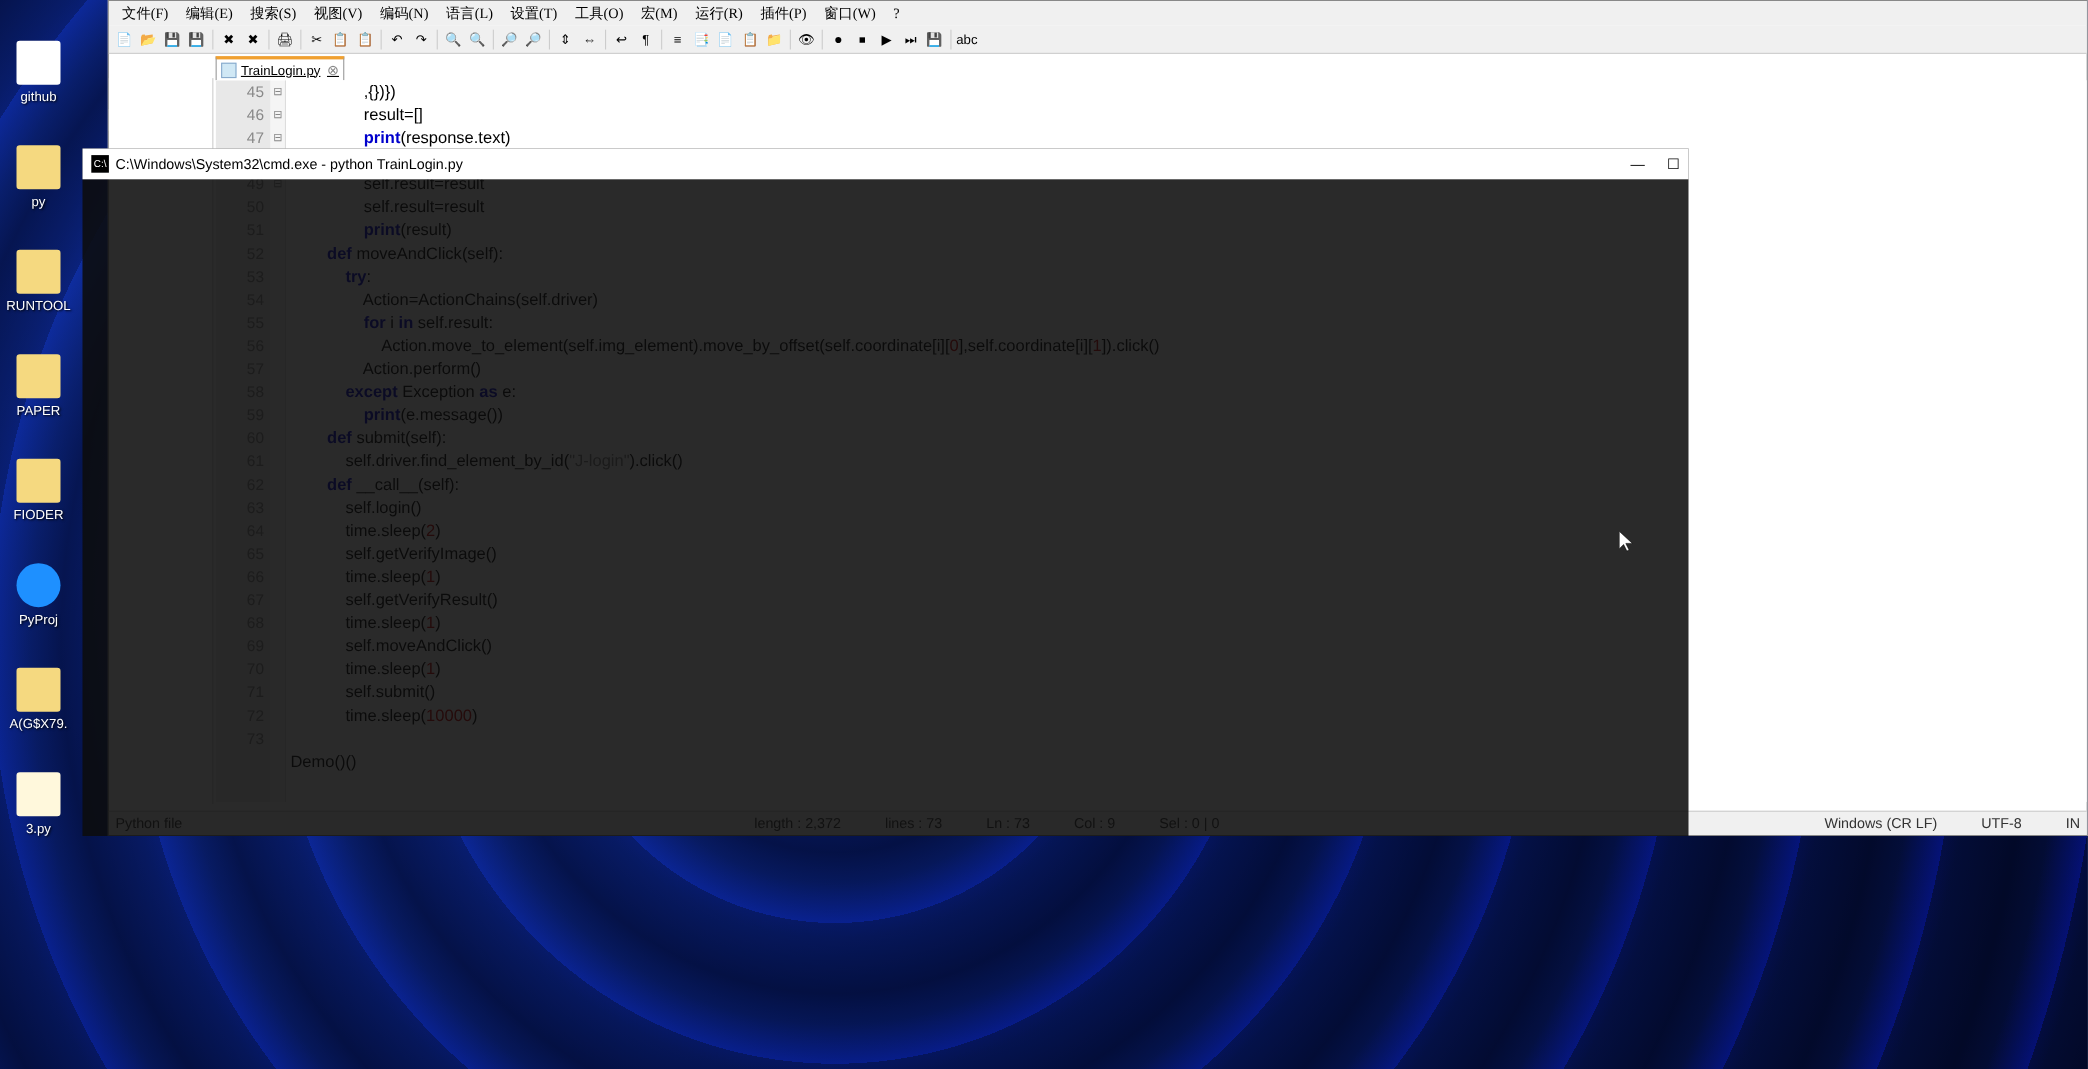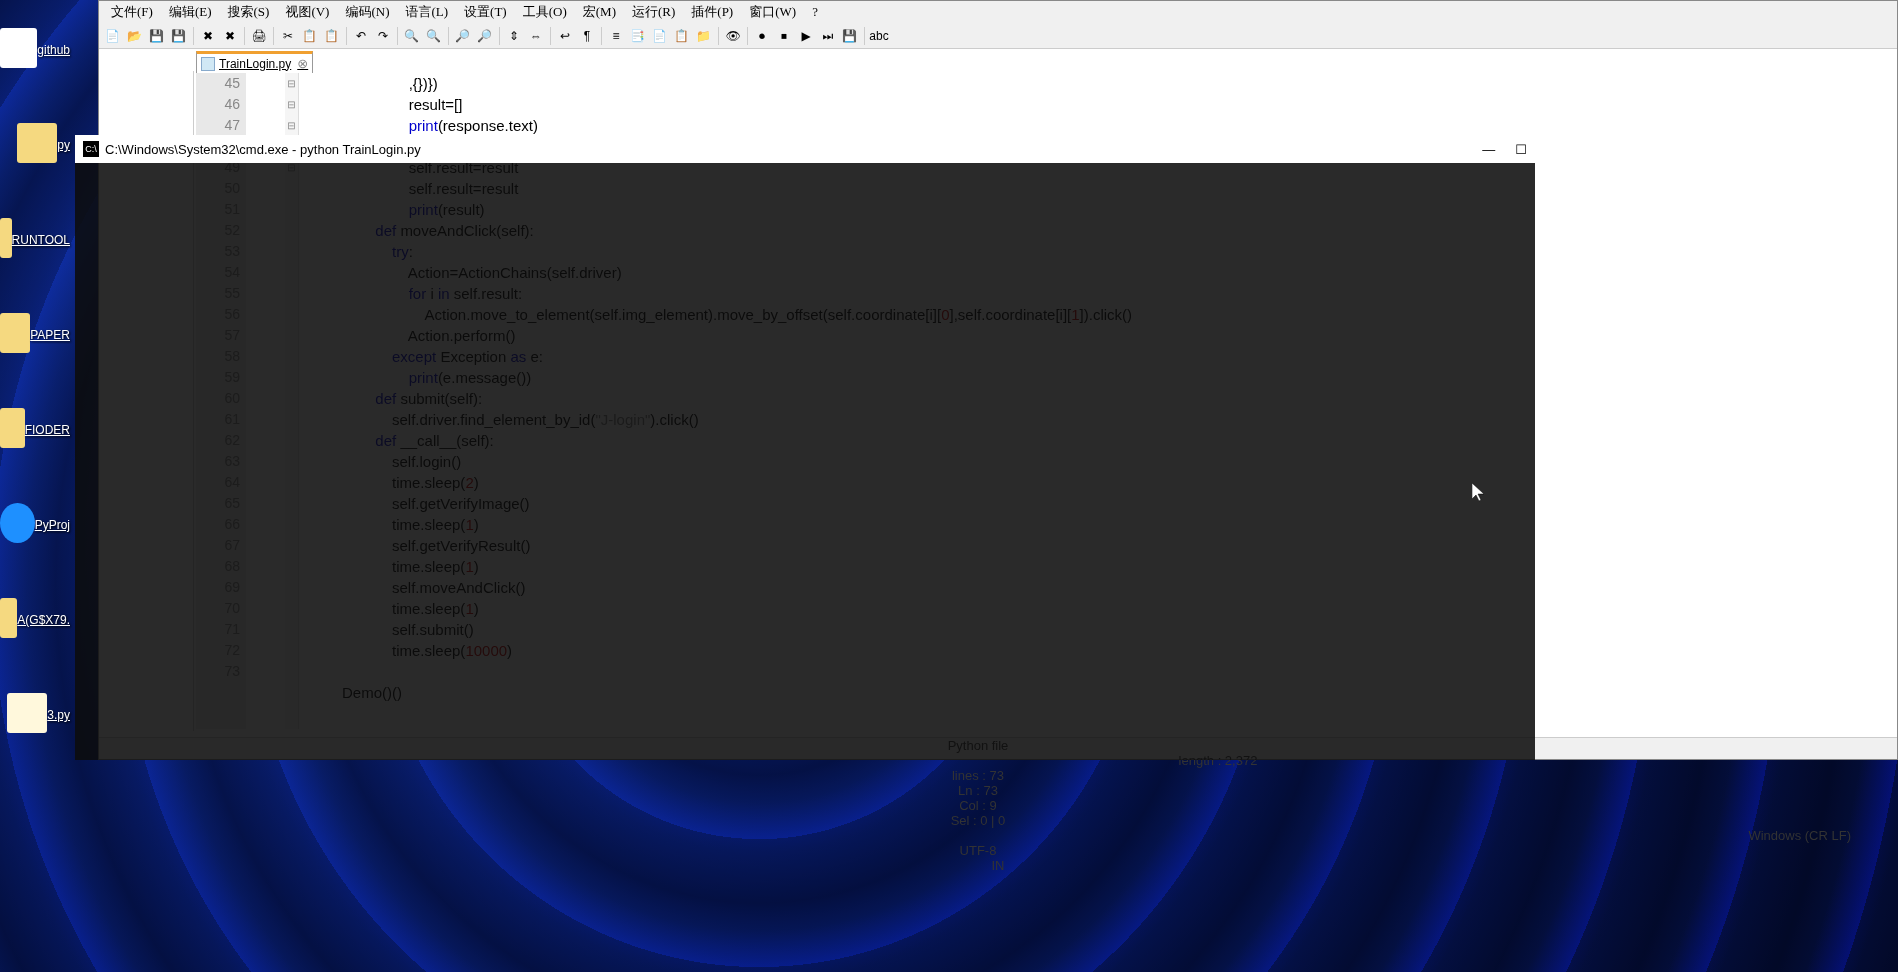--- a/index.html
+++ b/index.html
@@ -10,25 +10,24 @@
   position: absolute; top: 0; left: 0; width: 1898px; height: 972px;
   background: radial-gradient(circle at 20% 30%, #3a5fa8 0%, #1e3a6e 20%, #0f2550 50%, #0a1530 100%),
               repeating-radial-gradient(circle at 40% 60%, #2a4788 0%, #1a3060 5%, #3a5fa8 10%);
   background-blend-mode: overlay;
 }
 
 .desktop-icons {
   position: absolute; top: 0; left: 0; width: 80px;
 }
 .desktop-icon {
-  width: 70px; height: 90px; display: flex; 
+  width: 70px; height: 90px; display: flex; flex-direction: column;
   align-items: center; justify-content: flex-end; color: #fff;
   font-size: 12px; text-align: center; text-shadow: 1px 1px 2px #000;
   margin: 5px 0;
-  text-decoration: underline;
 }
 .desktop-icon .icon-img {
   width: 40px; height: 40px; margin-bottom: 4px;
   background: #f5e6a3; border-radius: 3px;
   display: flex; align-items: center; justify-content: center;
 }
 .desktop-icon .icon-img.folder { background: #f5d980; }
 .desktop-icon .icon-img.github { background: #fff; color: #000; }
 .desktop-icon .icon-img.ie { background: #1e90ff; border-radius: 50%; }
 .desktop-icon .icon-img.py { background: #fff8dc; }
@@ -78,43 +77,42 @@
 }
 .npp-tab .file-icon {
   width: 14px; height: 14px; margin-right: 4px; background: #d0e8f5;
   border: 1px solid #88aacc;
 }
 .npp-tab .close-icon { margin-left: 6px; color: #888; font-size: 13px; }
 
 .npp-editor {
   position: absolute; top: 72px; left: 97px; right: 0; bottom: 30px;
   background: #fff; display: flex; font-family: 'Consolas', monospace;
-  font-size: 15px; overflow: hidden; gap: 39px;
+  font-size: 15px; overflow: hidden;
 }
 .gutter {
   width: 50px; background: #e8e8e8; text-align: right; color: #888;
   padding-right: 6px; line-height: 21px; font-size: 14px;
 }
 .fold-col {
   width: 14px; background: #f5f5f5; border-right: 1px solid #ddd;
   line-height: 21px; text-align: center; color: #888; font-size: 10px;
 }
 .code-area { flex: 1; padding-left: 4px; line-height: 21px; white-space: pre; }
 .code-line { height: 21px; }
-.kw { color: #0000cc; font-weight: normal; }
+.kw { color: #0000cc; font-weight: bold; }
 .str { color: #808080; }
 .num { color: #cc0000; }
 .def-name { color: #000; }
 
 .npp-statusbar {
   position: absolute; bottom: 0; left: 0; right: 0; height: 22px;
   background: #f0f0f0; border-top: 1px solid #ccc;
   display: flex; align-items: center; font-size: 13px; padding: 0 6px;
   color: #333;
-  flex-direction: column;
 }
 .sb-section { margin-right: 40px; }
 .sb-right { margin-left: auto; }
 
 
 .cmd-window {
   position: absolute; top: 135px; left: 75px; width: 1460px; height: 625px;
   background: rgba(12, 12, 12, 0.88); color: #ccc;
   font-family: 'Consolas', monospace; font-size: 17px;
 }

